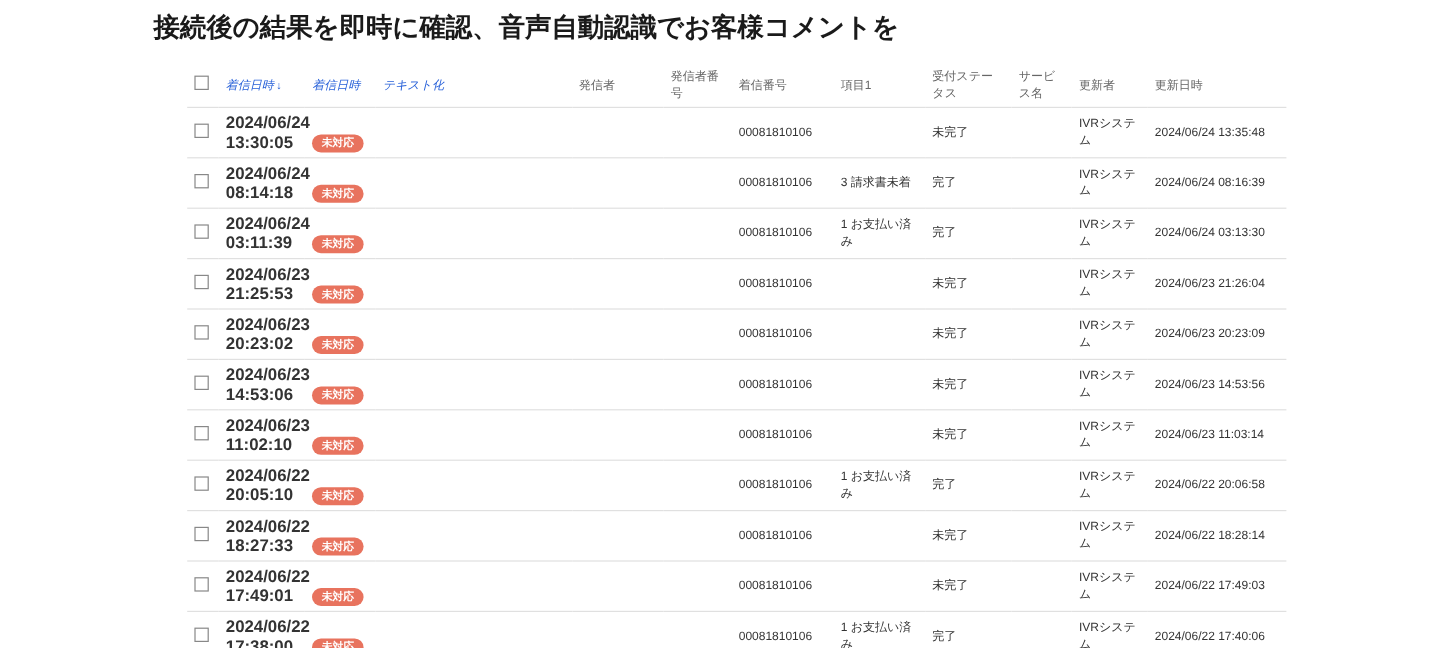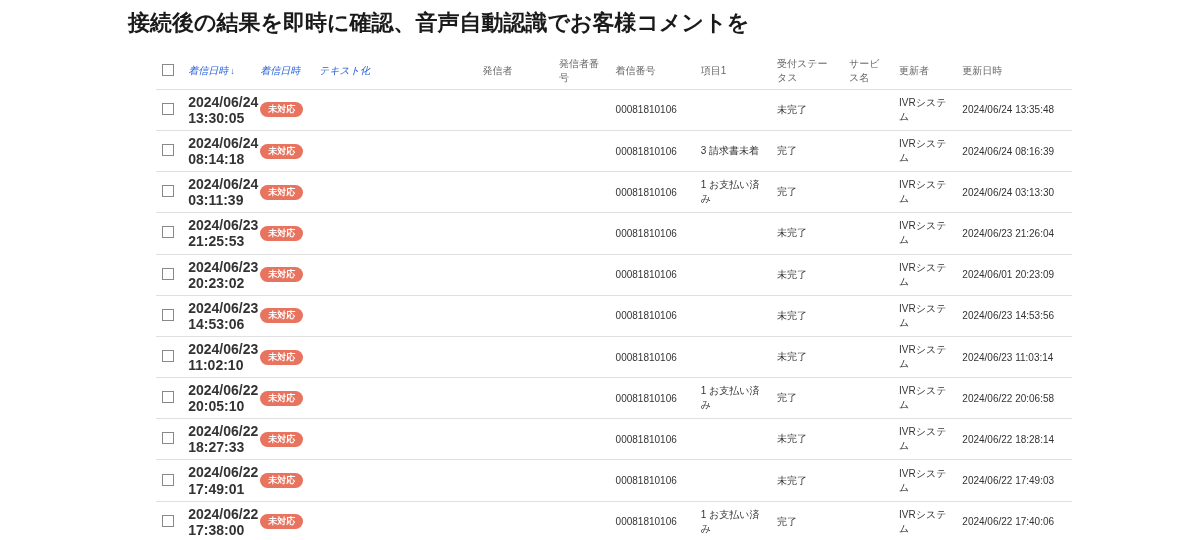--- a/index.html
+++ b/index.html
@@ -7,21 +7,21 @@
 .title { font-size: 22px; font-weight: bold; color: #1a1a1a; padding: 8px 128px 14px; line-height: 1.4; }
 .table-wrap { margin: 0 128px 0 156px; }
 table { border-collapse: collapse; width: 100%; table-layout: fixed; }
 th, td { font-size: 10px; padding: 4px 6px; text-align: left; border-bottom: 1px solid #e0e0e0; vertical-align: middle; color: #333; }
 th { color: #666; font-weight: normal; height: 26px; }
 th.sortcol { color: #2962d9; font-style: italic; }
 th.checkcol, td.checkcol { width: 24px; }
 tr { height: 24px; }
 .chk { width: 12px; height: 12px; border: 1px solid #888; display: inline-block; background: #fff; }
 .dt { font-size: 14px; line-height: 1.15; font-weight: bold; }
-.badge { background: #e8735e; color: #fff; font-size: 9px; padding: 1px 8px; border-radius: 9px; display: inline-block; font-weight: bold; }
+.badge { background: #e8735e; color: #fff; font-size: 9px; padding: 1px 8px; border-radius: 9px; display: inline-block; font-weight: bold; margin-top: 18px; }
 .arrow { font-size: 9px; margin-left: 2px; }
 col.c-chk { width: 24px; }
 col.c-dt { width: 66px; }
 col.c-stat { width: 54px; }
 col.c-svc { width: 150px; }
 col.c-sender { width: 70px; }
 col.c-sendtel { width: 52px; }
 col.c-tel { width: 78px; }
 col.c-item { width: 70px; }
 col.c-rstat { width: 66px; }
@@ -155,21 +155,21 @@
           </td>
           <td><span class="badge">未対応</span></td>
           <td></td>
           <td></td>
           <td></td>
           <td>00081810106</td>
           <td></td>
           <td>未完了</td>
           <td></td>
           <td>IVRシステム</td>
-          <td>2024/06/01 20:23:09</td>
+          <td>2024/06/23 20:23:09</td>
         </tr>
         <tr>
           <td class="checkcol"><span class="chk"></span></td>
           <td>
             <div class="dt">
               <div>2024/06/23</div>
               <div>14:53:06</div>
             </div>
           </td>
           <td><span class="badge">未対応</span></td>

